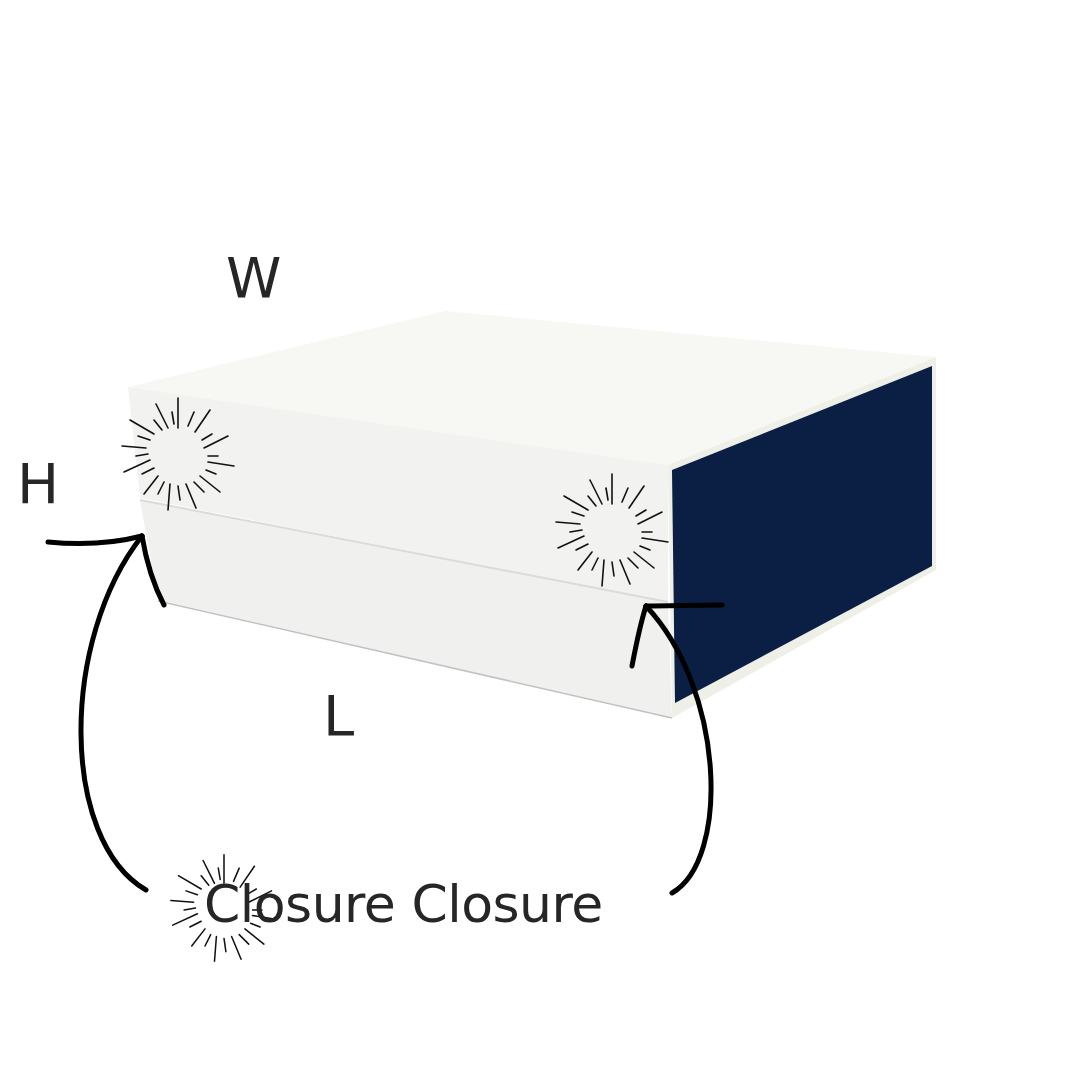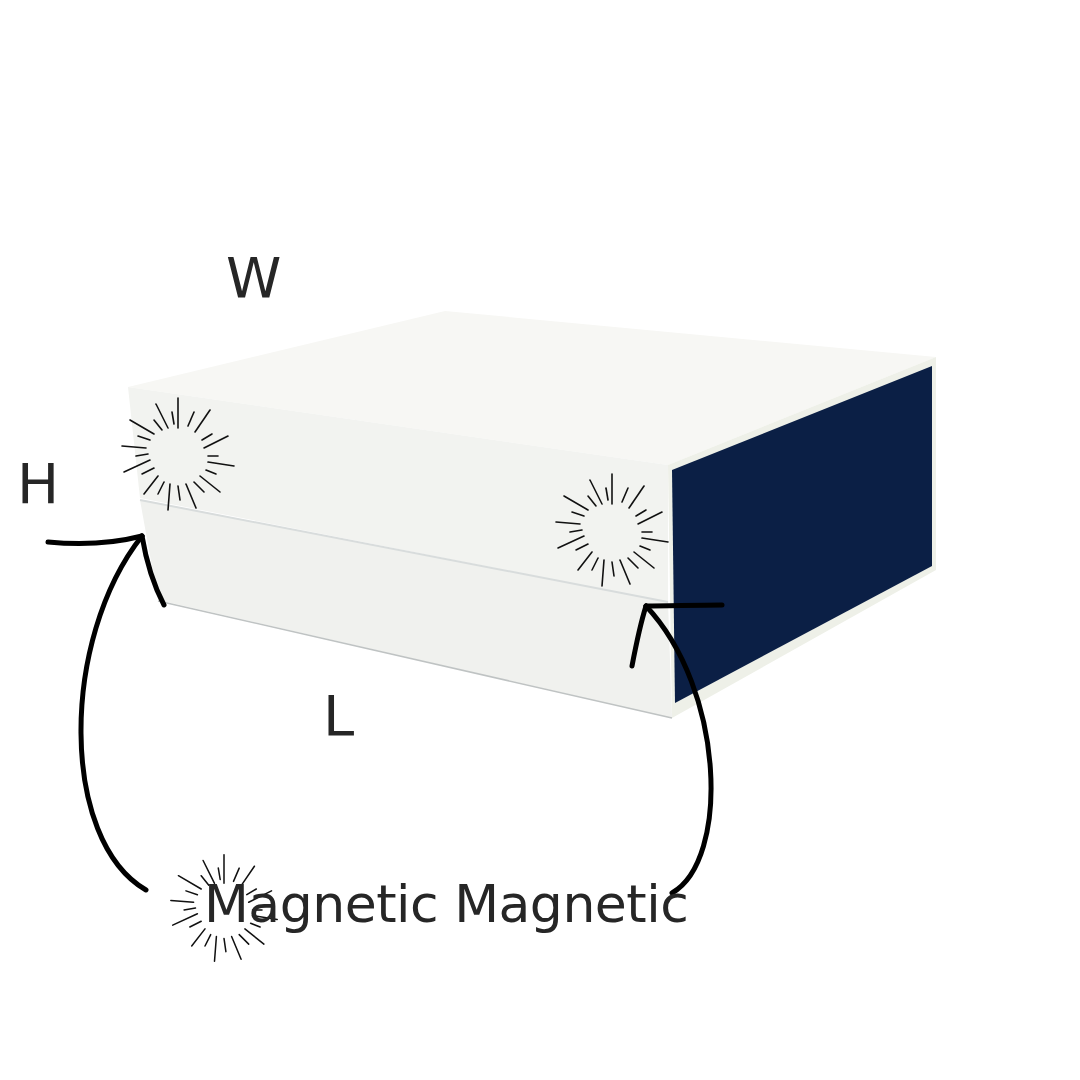--- a/index.html
+++ b/index.html
@@ -78,14 +78,14 @@
     <g fill="none" stroke="#000" stroke-width="5" stroke-linecap="round" stroke-linejoin="round">
       <path d="M672,893 C730,860 725,690 646,606"></path>
       <path d="M722,605 C696,605 668,606 646,606"></path>
       <path d="M646,606 C640,625 636,645 632,666"></path>
     </g>
   </svg>
 
   <div class="dim-label" style="left:226px; top:250px;">W</div>
   <div class="dim-label" style="left:17px; top:456px;">H</div>
   <div class="dim-label" style="left:323px; top:688px;">L</div>
-  <div class="caption">Magnetic Magnetic</div>
+  <div class="caption">Closure Closure</div>
 </div>
 
 </body></html>

